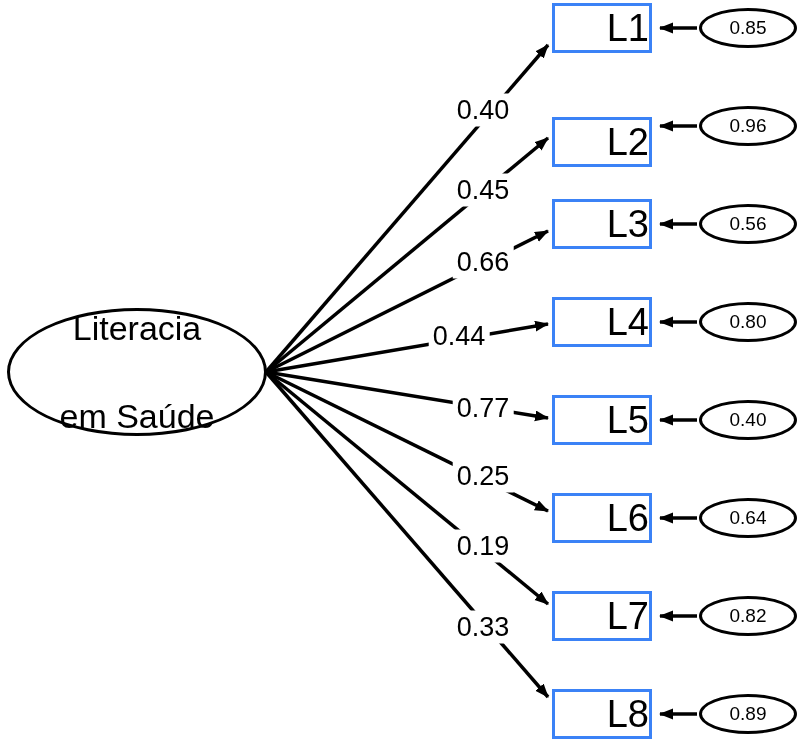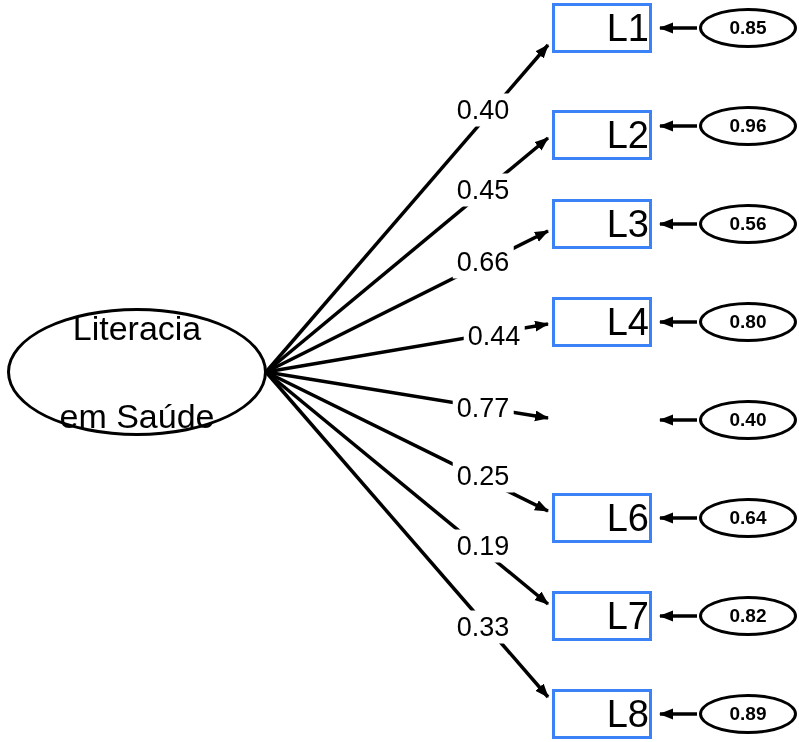--- a/index.html
+++ b/index.html
@@ -61,21 +61,20 @@
     width: 92px;
     height: 34px;
     border: 3px solid #000000;
     border-radius: 50%;
     background: #ffffff;
     display: flex;
     align-items: center;
     justify-content: center;
     font-size: 19px;
     color: #000000;
-    font-weight: bold;
   }
   .loading-label {
     position: absolute;
     transform: translate(-50%, -50%);
     background: #ffffff;
     padding: 1px 4px;
     font-size: 27px;
     color: #000000;
     white-space: nowrap;
   }
@@ -112,43 +111,46 @@
   </svg>
 
   <div class="latent">
     <span>Literacia</span>
     <span>em Saúde</span>
   </div>
 
   <div class="indicator" style="top:3px">
       <span>L1</span>
     </div>
-  <div class="indicator" style="top:110px">
+  <div class="indicator" style="top:117px">
       <span>L2</span>
     </div>
   <div class="indicator" style="top:199px">
       <span>L3</span>
     </div>
   <div class="indicator" style="top:297px">
       <span>L4</span>
+    </div>
+  <div class="indicator" style="top:395px">
+      <span>L5</span>
     </div>
   <div class="indicator" style="top:493px">
       <span>L6</span>
     </div>
   <div class="indicator" style="top:591px">
       <span>L7</span>
     </div>
   <div class="indicator" style="top:689px">
       <span>L8</span>
     </div>
 
   <div class="loading-label" style="left:483px;top:110px">0.40</div>
   <div class="loading-label" style="left:483px;top:190px">0.45</div>
   <div class="loading-label" style="left:483px;top:262px">0.66</div>
-  <div class="loading-label" style="left:494px;top:336px">0.44</div>
+  <div class="loading-label" style="left:459px;top:336px">0.44</div>
   <div class="loading-label" style="left:483px;top:408px">0.77</div>
   <div class="loading-label" style="left:483px;top:476px">0.25</div>
   <div class="loading-label" style="left:483px;top:546px">0.19</div>
   <div class="loading-label" style="left:483px;top:627px">0.33</div>
 
   <div class="error-ellipse" style="top:8px">
       <span>0.85</span>
     </div>
   <div class="error-ellipse" style="top:106px">
       <span>0.96</span>

